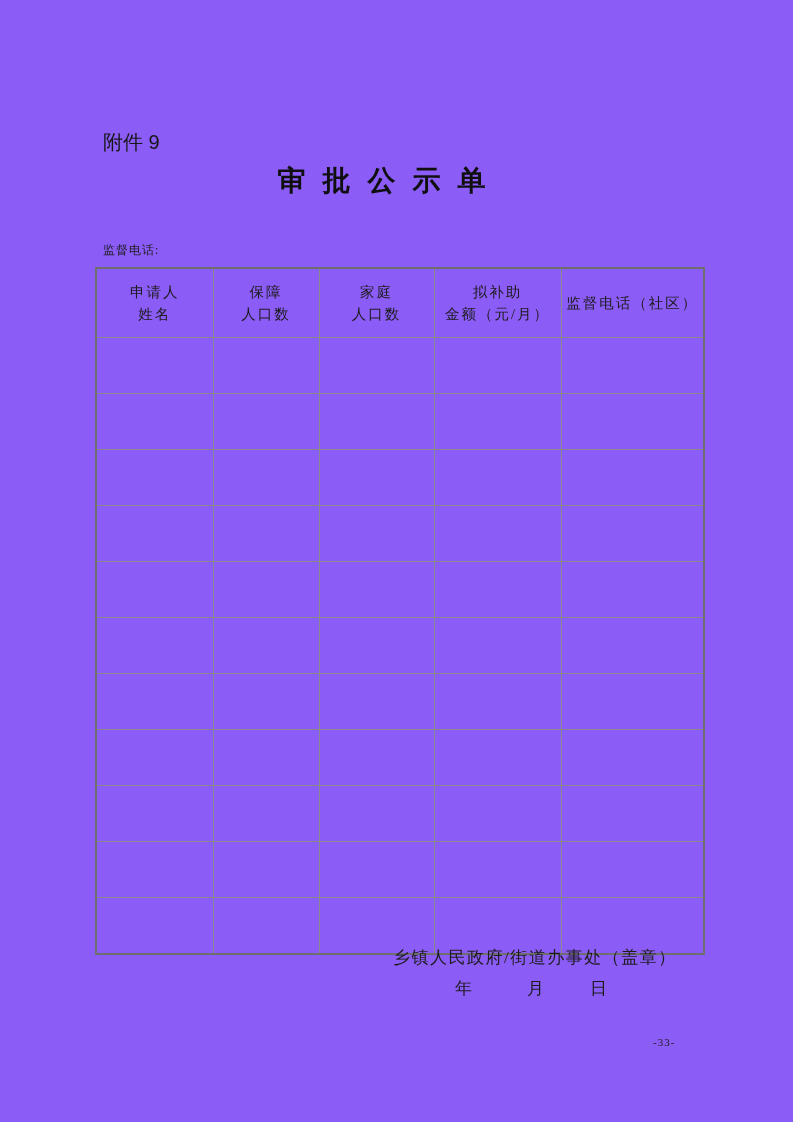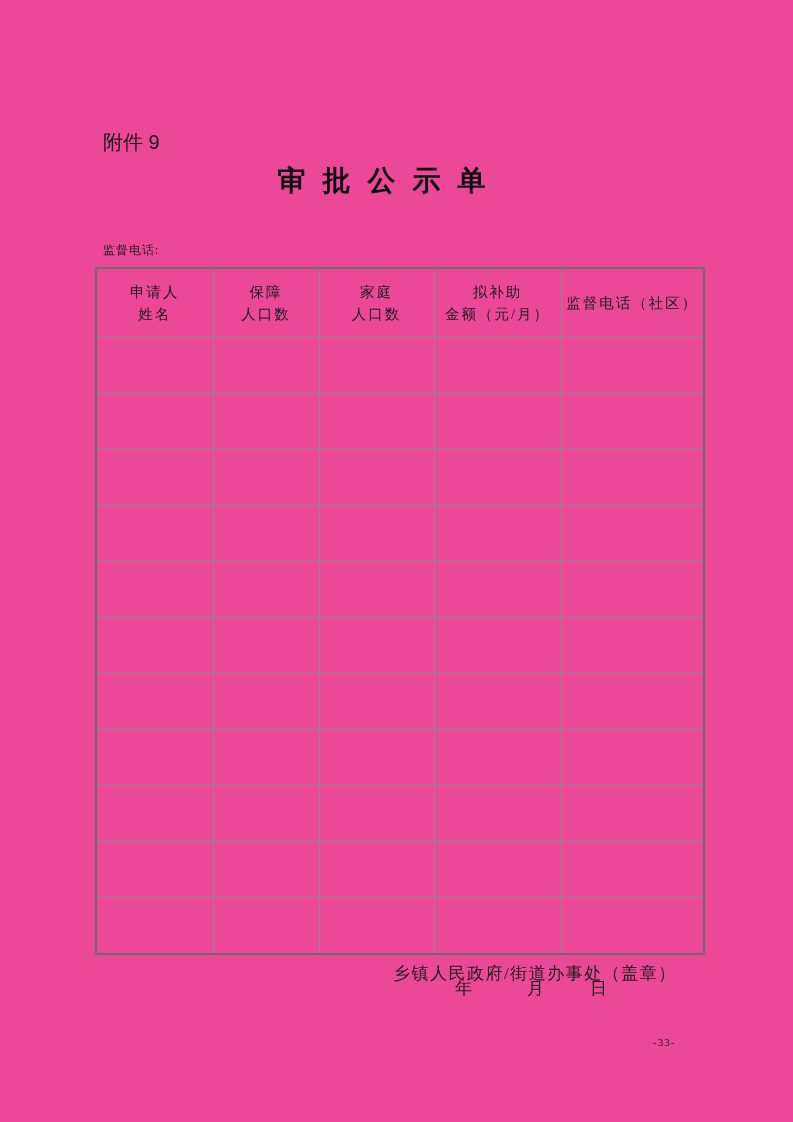--- a/index.html
+++ b/index.html
@@ -6,21 +6,21 @@
   html, body { background: #ffffff; }
   body {
     width: 793px; height: 1122px;
     font-family: "Liberation Serif", "DejaVu Serif", serif;
     color: #1c1c1c;
     position: relative;
     overflow: hidden;
   }
   .page {
     position: absolute; inset: 0;
-    background: #ec4899;
+    background: #8b5cf6;
   }
   .attachment-label {
     position: absolute; left: 103px; top: 129px;
     font-family: "Liberation Sans", "DejaVu Sans", sans-serif;
     font-size: 20px; line-height: 26px; color: #161616;
   }
   .doc-title {
     position: absolute; left: 80px; top: 162px; width: 608px;
     text-align: center;
     font-size: 28px; font-weight: bold;
@@ -55,21 +55,21 @@
     vertical-align: middle;
     text-align: center;
     color: #1c1c1c;
     padding: 12px 2px;
   }
   .form-table thead tr { height: 55px; }
   .form-table tbody tr { height: 56px; }
   .hdr-line { display: block; }
   .signature-line {
     position: absolute; left: 393px; top: 946px;
-    font-size: 17px; letter-spacing: 1.5px; line-height: 24px; margin-top: 16px;
+    font-size: 17px; letter-spacing: 1.5px; line-height: 24px;
   }
   .date-line {
     position: absolute; left: 455px; top: 977px;
     display: flex;
     font-size: 17px; line-height: 24px;
   }
   .date-line .date-part-month { margin-left: 55px; }
   .date-line .date-part-day { margin-left: 46px; }
   .page-number {
     position: absolute; left: 653px; top: 1031px;

